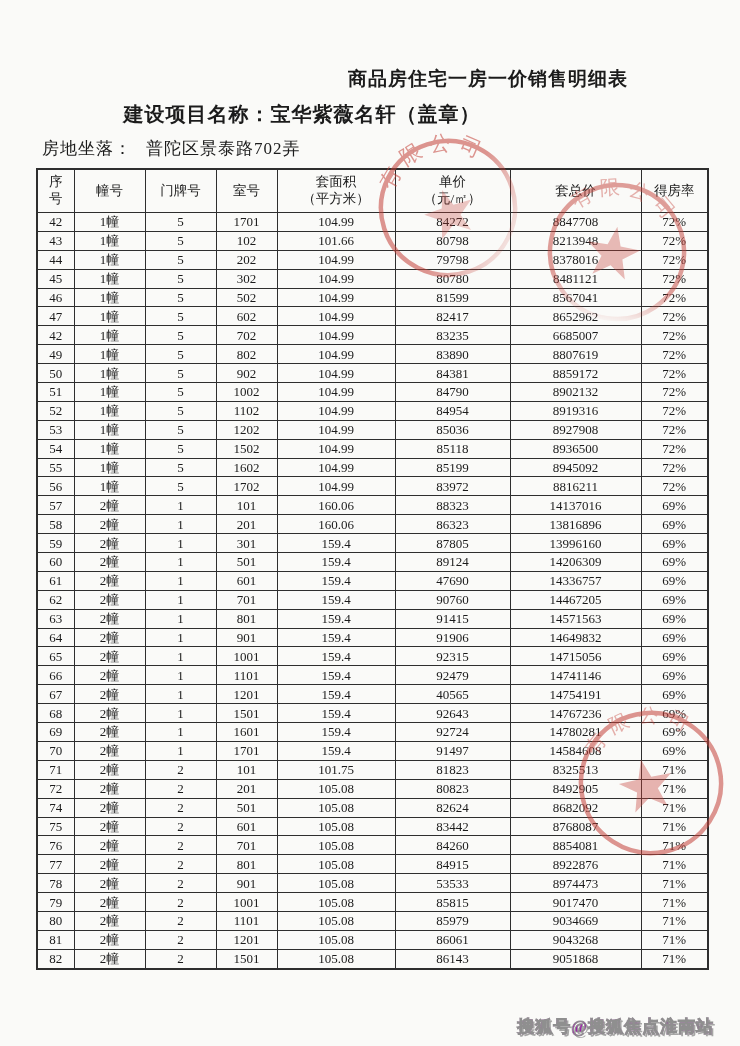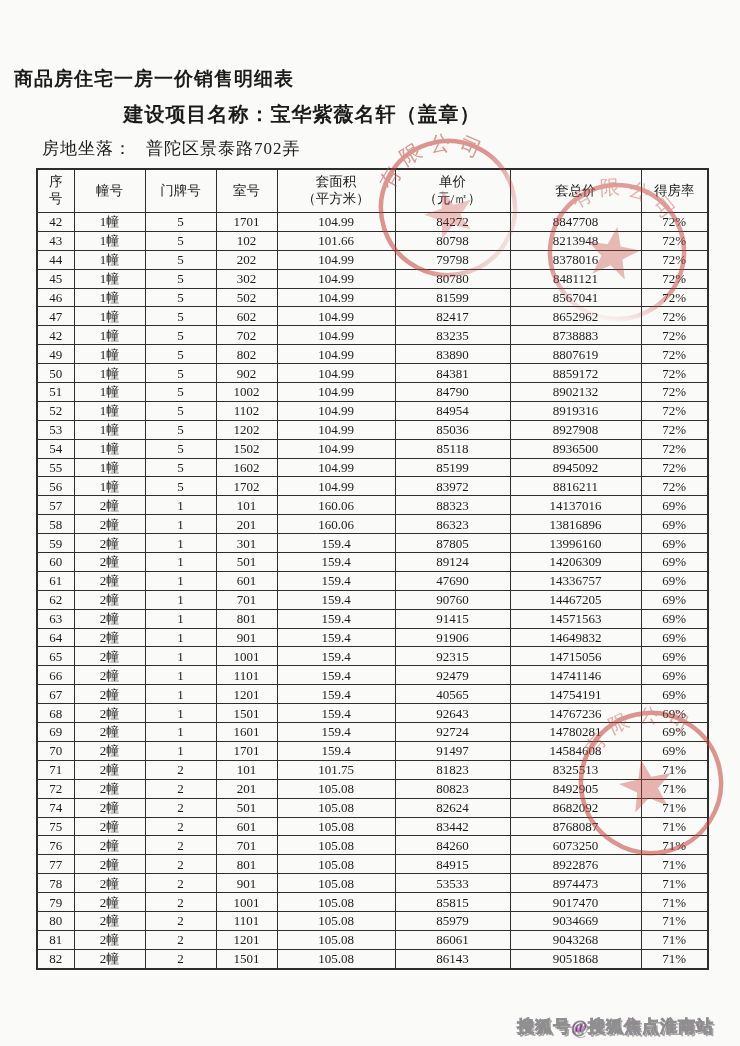--- a/index.html
+++ b/index.html
@@ -3,22 +3,22 @@
 <meta charset="utf-8">
 <style>
   html,body{margin:0;padding:0;}
   body{
     width:740px;height:1046px;position:relative;overflow:hidden;
     background:#fafaf8;
     font-family:"Liberation Serif","DejaVu Serif",serif;
     color:#1b1b1b;
   }
   .title1{
-    position:absolute;top:66px;left:0;width:628px;text-align:left;
-    font-size:19px;font-weight:bold;letter-spacing:1px;padding-left:14px;
+    position:absolute;top:66px;left:0;width:628px;text-align:right;
+    font-size:19px;font-weight:bold;letter-spacing:1px;
   }
   .title2{
     position:absolute;top:101px;left:0;width:604px;text-align:center;
     font-size:20px;font-weight:bold;letter-spacing:1px;
   }
   .location-line{
     position:absolute;top:137px;left:42px;font-size:17px;letter-spacing:1px;
   }
   .location-line .loc-value{margin-left:14px;font-family:Liberation Serif, serif;}
   table.price-table{
@@ -152,21 +152,21 @@
         <td>8652962</td>
         <td>72%</td>
       </tr>
       <tr>
         <td>42</td>
         <td>1幢</td>
         <td>5</td>
         <td>702</td>
         <td>104.99</td>
         <td>83235</td>
-        <td>8738883</td>
+        <td>6685007</td>
         <td>72%</td>
       </tr>
       <tr>
         <td>49</td>
         <td>1幢</td>
         <td>5</td>
         <td>802</td>
         <td>104.99</td>
         <td>83890</td>
         <td>8807619</td>
@@ -422,21 +422,21 @@
         <td>8768087</td>
         <td>71%</td>
       </tr>
       <tr>
         <td>76</td>
         <td>2幢</td>
         <td>2</td>
         <td>701</td>
         <td>105.08</td>
         <td>84260</td>
-        <td>6073250</td>
+        <td>8854081</td>
         <td>71%</td>
       </tr>
       <tr>
         <td>77</td>
         <td>2幢</td>
         <td>2</td>
         <td>801</td>
         <td>105.08</td>
         <td>84915</td>
         <td>8922876</td>

